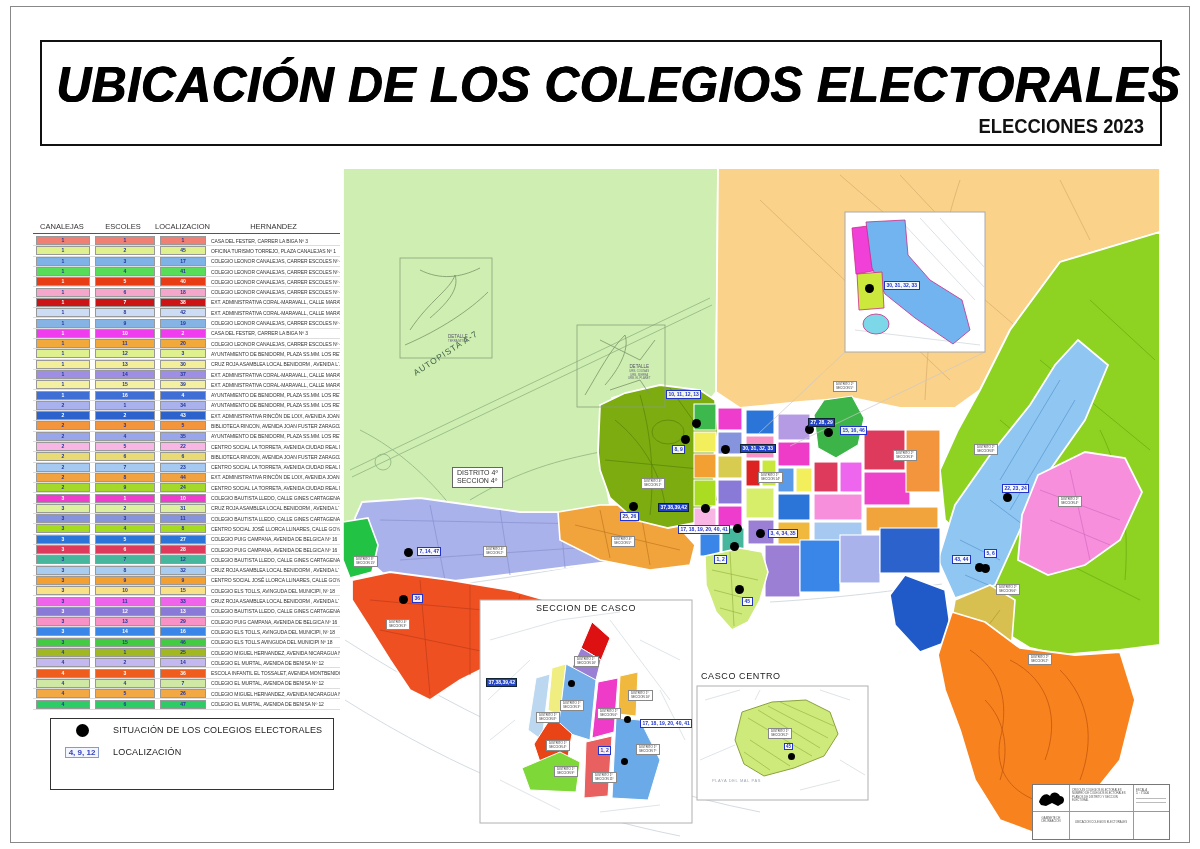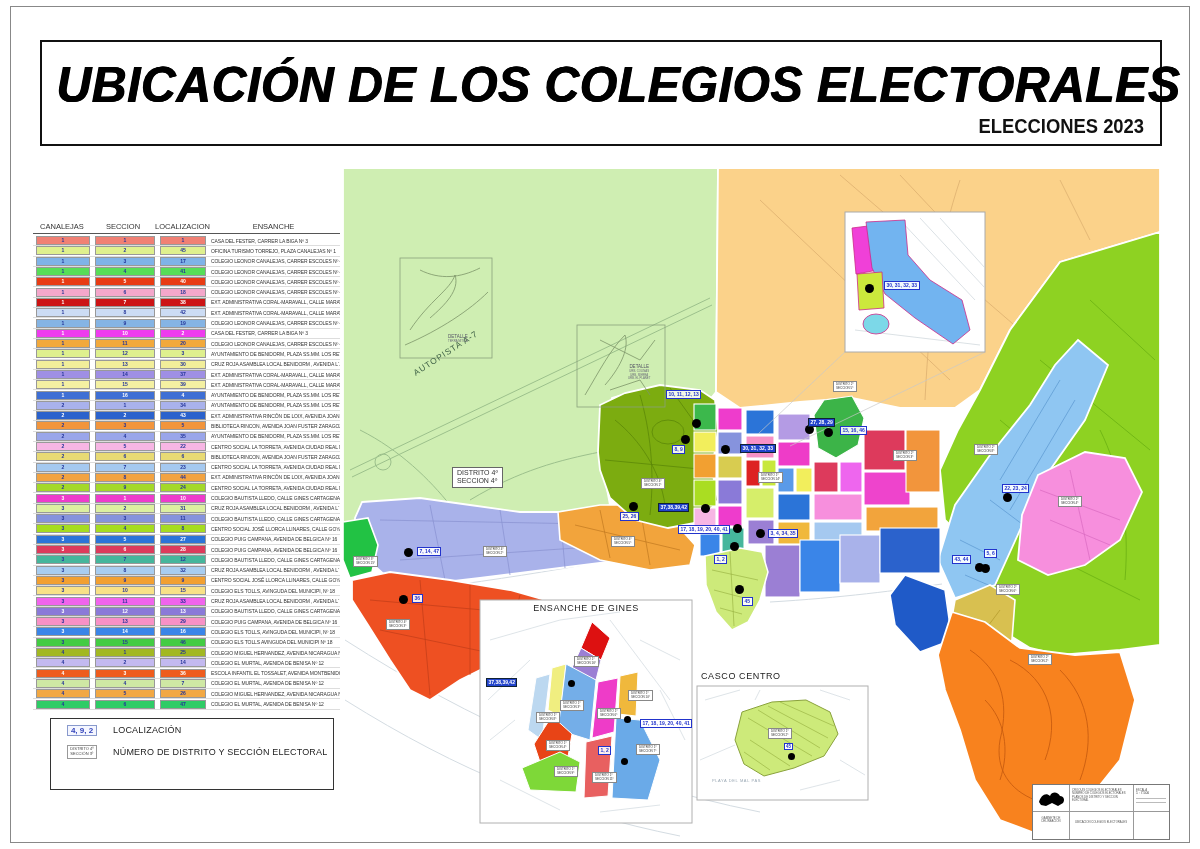--- a/index.html
+++ b/index.html
@@ -306,23 +306,23 @@
 </svg>
 
 <div class="title-box">
   <div class="title-text">UBICACIÓN  DE LOS COLEGIOS  ELECTORALES</div>
   <div class="title-sub">ELECCIONES 2023</div>
 </div>
 
 <div class="loc-table">
   <div class="thead">
     <span class="th-d">CANALEJAS</span>
-    <span class="th-s">SECCION</span>
+    <span class="th-s">ESCOLES</span>
     <span class="th-l">LOCALIZACION</span>
-    <span class="th-u">ENSANCHE</span>
+    <span class="th-u">HERNANDEZ</span>
   </div>
   <div>
       <div class="trow">
         <div class="chip c-d" style="background: rgb(240, 128, 116); color: rgb(34, 51, 153);">1</div>
         <div class="chip c-s" style="background: rgb(240, 128, 116); color: rgb(34, 51, 153);">1</div>
         <div class="chip c-l" style="background: rgb(240, 128, 116); color: rgb(34, 51, 153);">1</div>
         <div class="u-txt">CASA  DEL  FESTER,   CARRER LA BIGA Nº 3</div>
       </div>
       <div class="trow">
         <div class="chip c-d" style="background: rgb(223, 240, 142); color: rgb(34, 51, 153);">1</div>
@@ -603,46 +603,43 @@
   <div>DETALLE</div>
   <div class="detail-lines">TERRA  MITICA</div>
 </div>
 <div class="detail-lbl" style="left:628px;top:364px;">
   <div>DETALLE</div>
   <div class="detail-lines">URB. COLINAS</div>
   <div class="detail-lines">URB. SIERRA</div>
   <div class="detail-lines">URB. EL PLANET</div>
 </div>
 
-<div class="inset-title" style="left:480px;top:603px;width:212px;text-align:center;">ENSANCHE DE GINES</div>
+<div class="inset-title" style="left:480px;top:603px;width:212px;text-align:center;">SECCION DE CASCO</div>
 <div class="inset-title" style="left:701px;top:671px;">CASCO CENTRO</div>
 <div class="beach-txt" style="left:712px;top:778px;">PLAYA  DEL  MAL  PAS</div>
 
 <div class="db" style="left:768px;top:728px;">
   <div>DISTRITO 1º</div>
     <div>SECCION 2º</div>
 </div>
 <div class="chip45" style="left:784px;top:743px;">45</div>
 <div class="mdot sm" style="left:788px;top:753px;"></div>
 
 <div class="legend">
   <div class="lg-row">
     <span class="lg-sym">
-        <span class="lg-chip">4, 9, 2</span>
+        <span class="lg-dot"></span>
+      </span>
+    <span class="lg-label">SITUACIÓN DE LOS COLEGIOS ELECTORALES</span>
+  </div>
+  <div class="lg-row">
+    <span class="lg-sym">
+        <span class="lg-chip">4, 9, 12</span>
       </span>
     <span class="lg-label">LOCALIZACIÓN</span>
-  </div>
-  <div class="lg-row">
-    <span class="lg-sym">
-      <span class="lg-box">
-        <div>DISTRITO  4º</div>
-          <div>SECCIÓN  3º</div>
-      </span>
-    </span>
-    <span class="lg-label">NÚMERO DE DISTRITO Y SECCIÓN ELECTORAL</span>
   </div>
 </div>
 
 <div class="cart">
   <div class="v1"></div>
     <div class="v2"></div>
     <div class="hmid"></div>
   <svg width="30" height="20" style="position:absolute;left:3px;top:3px;">
     <path d="M3,14 C5,7 10,4 14,8 C16,3 22,4 24,8 C28,8 29,12 27,15 L22,18 L16,15 L10,18 L5,17 Z" fill="#000"></path>
   </svg>

